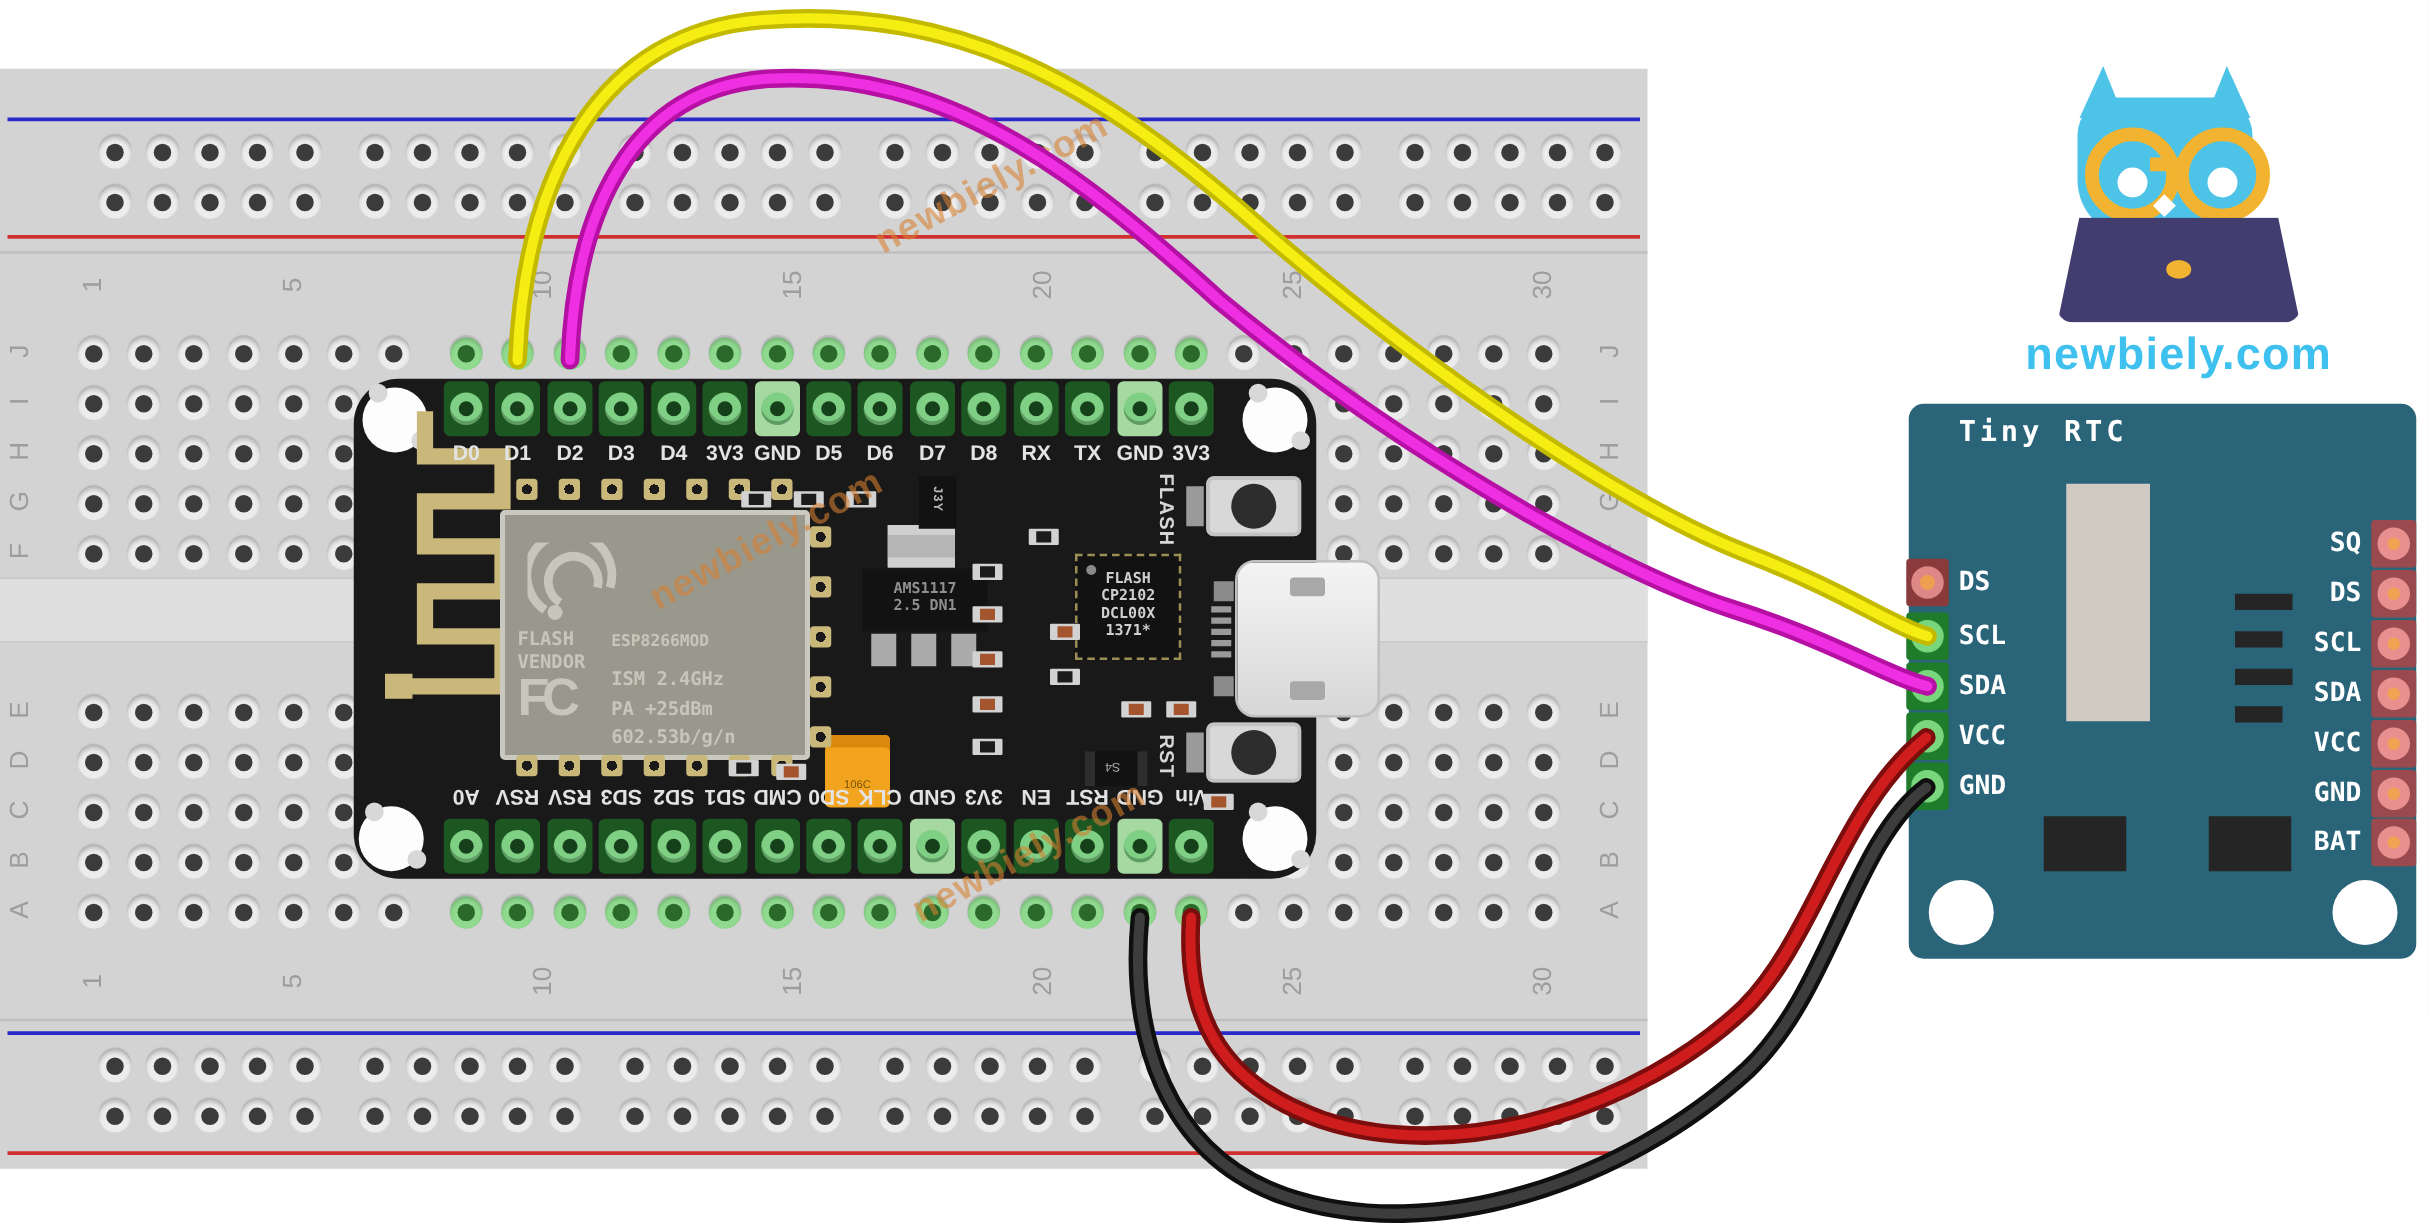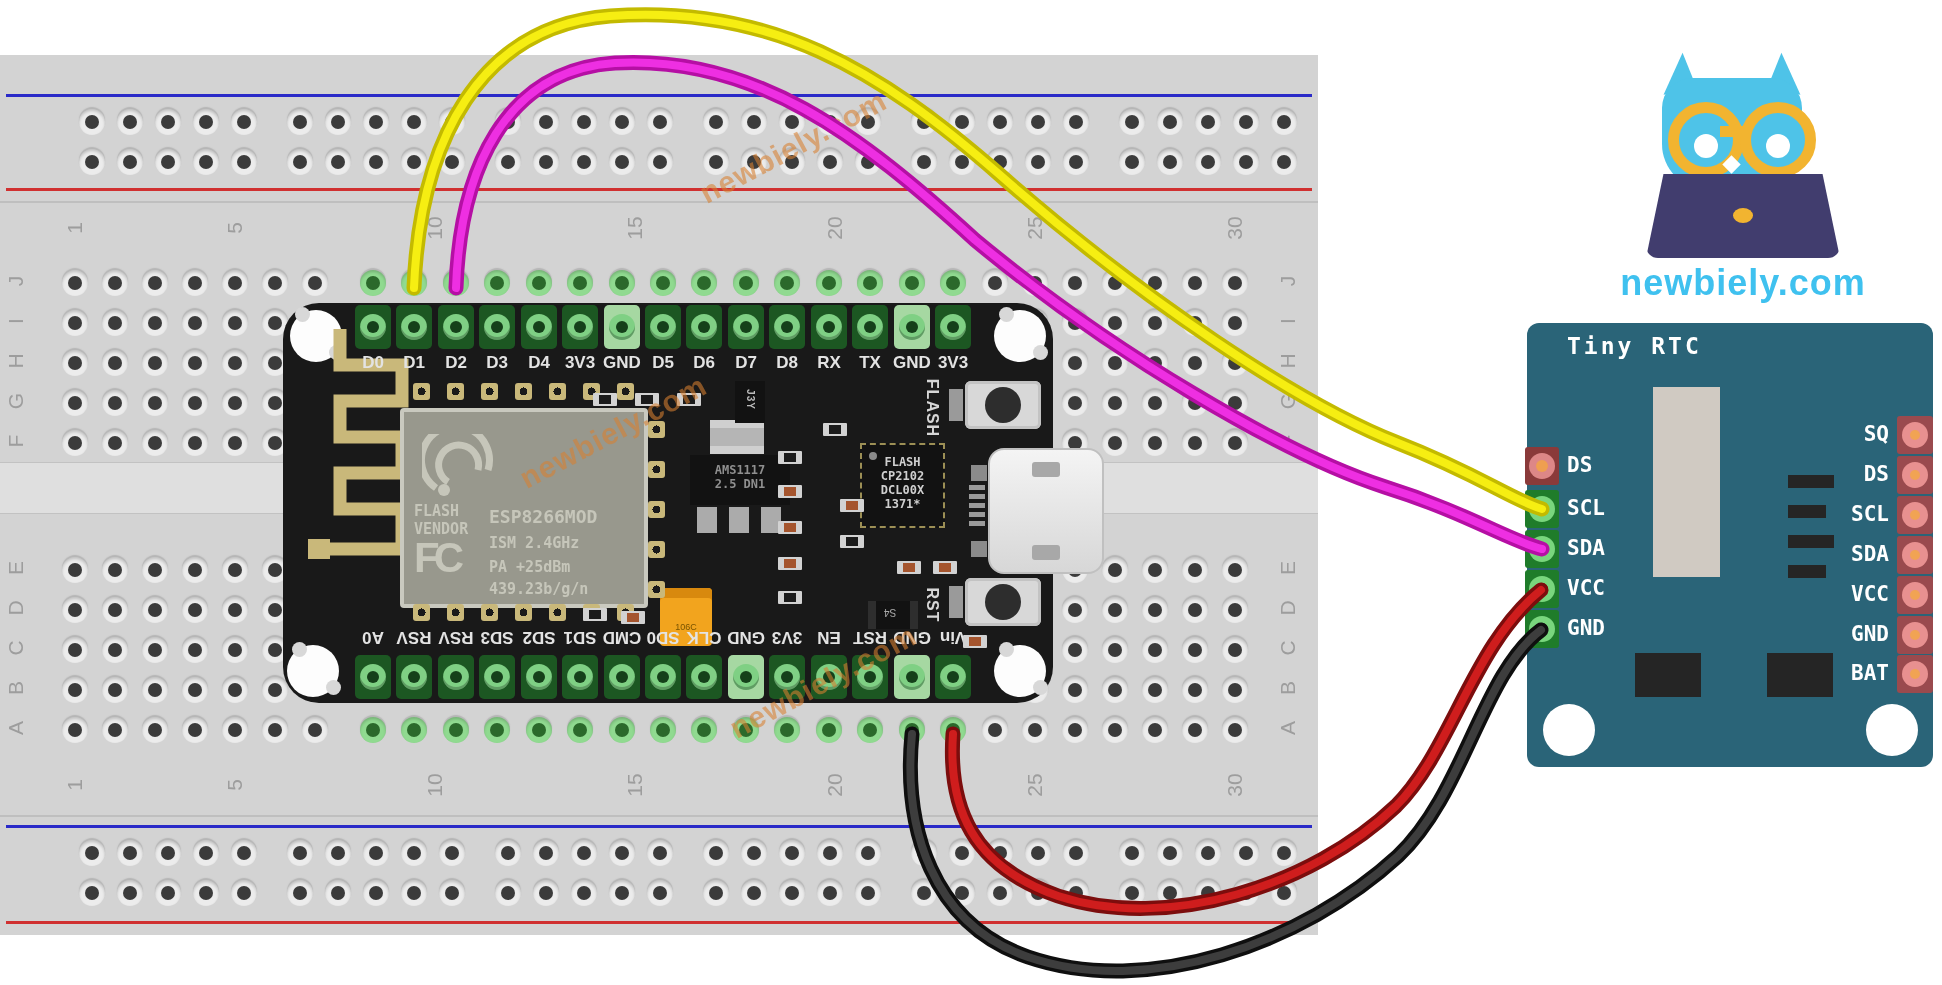--- a/index.html
+++ b/index.html
@@ -1404,25 +1404,25 @@
     </svg>
 
     <div id="shield">
       <svg style="position:absolute;left:18px;top:22px" width="74" height="66" viewBox="0 0 74 66">
         <path d="M14,54 A34,34 0 1,1 66,36" fill="none" stroke="#c6c6ba" stroke-width="7"></path>
         <path d="M26,48 A20,20 0 1,1 56,36" fill="none" stroke="#c6c6ba" stroke-width="7"></path>
         <circle cx="22" cy="56" r="6" fill="#c6c6ba"></circle>
       </svg>
       <div class="sh" style="left:10px;top:90px;font-size:15px">FLASH</div>
       <div class="sh" style="left:10px;top:108px;font-size:15px">VENDOR</div>
-      <div class="sh" style="left:85px;top:94px;font-size:18px">ESP8266MOD</div>
+      <div class="sh" style="left:85px;top:94px;font-size:13px">ESP8266MOD</div>
       <div class="sh" style="left:10px;top:122px;font-size:42px;letter-spacing:-6px;font-family:'Liberation Sans',sans-serif">FC</div>
       <div class="sh" style="left:85px;top:122px;font-size:15px">ISM 2.4GHz</div>
       <div class="sh" style="left:85px;top:146px;font-size:15px">PA  +25dBm</div>
-      <div class="sh" style="left:85px;top:168px;font-size:15px">439.23b/g/n</div>
+      <div class="sh" style="left:85px;top:168px;font-size:15px">602.53b/g/n</div>
     </div>
 
     <div style="position:absolute;left:427px;top:117px;width:54px;height:34px;background:#b5b5b5;box-shadow:inset 0 8px 0 #cfcfcf, inset 0 -8px 0 #cfcfcf"></div>
     <div class="chipblk" style="left:407px;top:152px;width:100px;height:50px;font:bold 12px 'DejaVu Sans Mono',monospace;color:#8f8f8f;text-align:center;padding-top:8px;box-sizing:border-box">
       <div>AMS1117</div>
       <div>2.5  DN1</div>
     </div>
     <div style="position:absolute;left:414px;top:204px;width:20px;height:26px;background:#ababab"></div>
     <div style="position:absolute;left:446px;top:204px;width:20px;height:26px;background:#ababab"></div>
     <div style="position:absolute;left:478px;top:204px;width:20px;height:26px;background:#ababab"></div>

